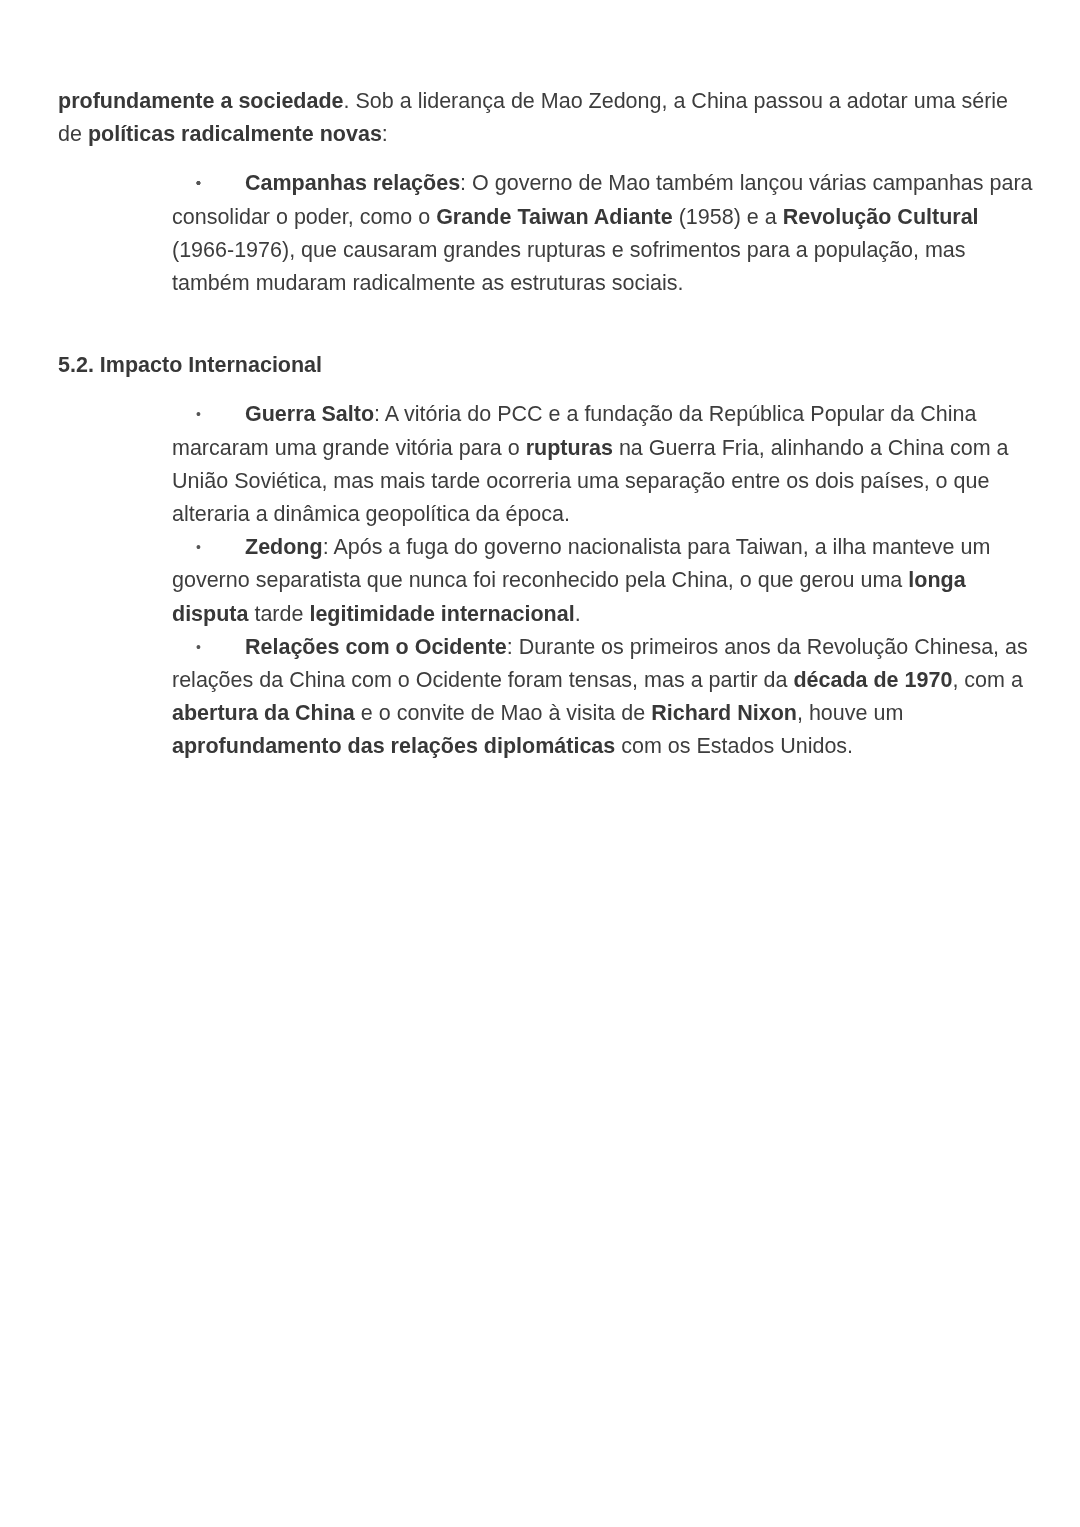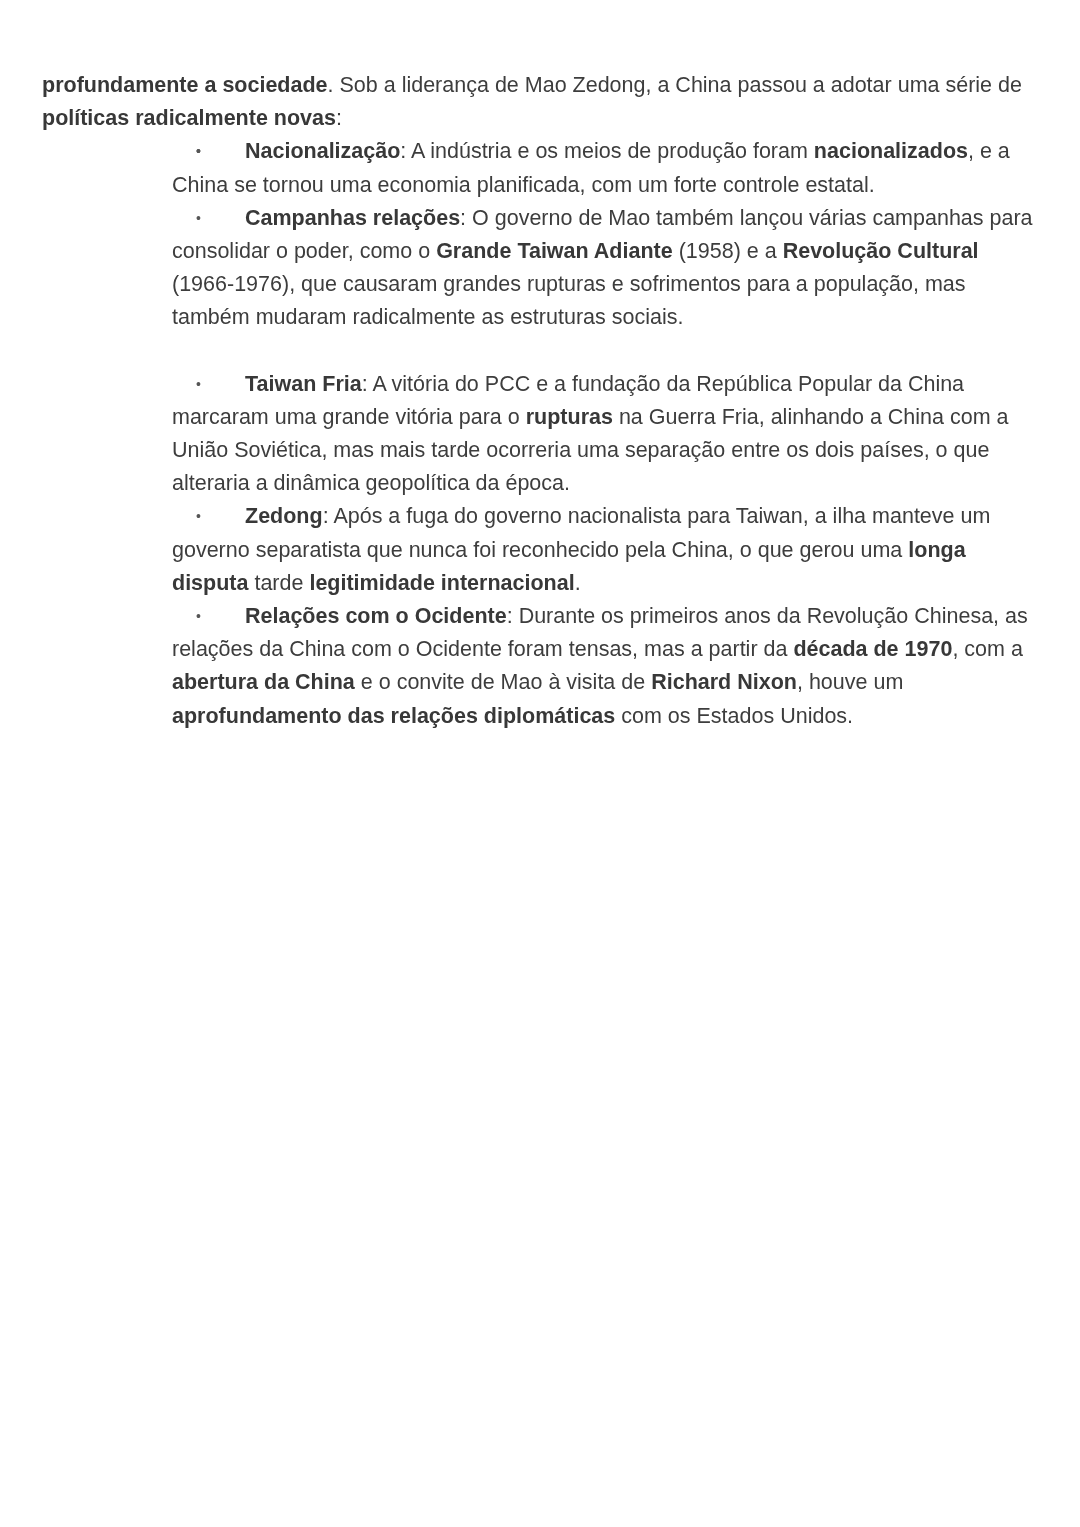--- a/index.html
+++ b/index.html
@@ -16,21 +16,21 @@
       color: #3d3d3d;
       font-size: 21.5px;
       line-height: 33.2px;
     }
     .page {
       position: absolute;
       left: 42px;
       top: 69px;
       width: 1000px;
     }
-    p { margin: 0; }
+    p { margin: 16px; }
     b { font-weight: bold; color: #383838; }
     .list {
       margin: 0;
       padding: 0;
       list-style: none;
     }
     .list li {
       position: relative;
       padding-left: 130px;
       text-indent: 73px;
@@ -56,35 +56,35 @@
 <div class="page">
 
   <p><b>profundamente a sociedade</b><span>. Sob a liderança de Mao Zedong, a China passou a adotar uma série de </span><b>políticas radicalmente novas</b><span>:</span></p>
 
   <ul class="list">
     <li>
       <span class="bullet">•</span>
     </li>
     <li>
       <span class="bullet">•</span>
-      <span><b>Nacionalização</b><span>: A indústria e os meios de produção foram </span><b>nacionalizados</b><span>, e a China se tornou uma economia planificada, com um forte controle estatal.</span></span>
     </li>
     <li>
       <span class="bullet">•</span>
       <span><b>Campanhas relações</b><span>: O governo de Mao também lançou várias campanhas para consolidar o poder, como o </span><b>Grande Taiwan Adiante</b><span> (1958) e a </span><b>Revolução Cultural</b><span> (1966-1976), que causaram grandes rupturas e sofrimentos para a população, mas também mudaram radicalmente as estruturas sociais.</span></span>
     </li>
   </ul>
 
   <div class="spacer"></div>
 
+  <p class="heading">5.2. Impacto Internacional</p>
 
   <ul class="list">
     <li>
       <span class="bullet">•</span>
-      <span><b>Taiwan Fria</b><span>: A vitória do PCC e a fundação da República Popular da China marcaram uma grande vitória para o </span><b>rupturas</b><span> na Guerra Fria, alinhando a China com a União Soviética, mas mais tarde ocorreria uma separação entre os dois países, o que alteraria a dinâmica geopolítica da época.</span></span>
+      <span><b>Guerra Salto</b><span>: A vitória do PCC e a fundação da República Popular da China marcaram uma grande vitória para o </span><b>rupturas</b><span> na Guerra Fria, alinhando a China com a União Soviética, mas mais tarde ocorreria uma separação entre os dois países, o que alteraria a dinâmica geopolítica da época.</span></span>
     </li>
     <li>
       <span class="bullet">•</span>
       <span><b>Zedong</b><span>: Após a fuga do governo nacionalista para Taiwan, a ilha manteve um governo separatista que nunca foi reconhecido pela China, o que gerou uma </span><b>longa disputa</b><span> tarde </span><b>legitimidade internacional</b><span>.</span></span>
     </li>
     <li>
       <span class="bullet">•</span>
       <span><b>Relações com o Ocidente</b><span>: Durante os primeiros anos da Revolução Chinesa, as relações da China com o Ocidente foram tensas, mas a partir da </span><b>década de 1970</b><span>, com a </span><b>abertura da China</b><span> e o convite de Mao à visita de </span><b>Richard Nixon</b><span>, houve um </span><b>aprofundamento das relações diplomáticas</b><span> com os Estados Unidos.</span></span>
     </li>
   </ul>

